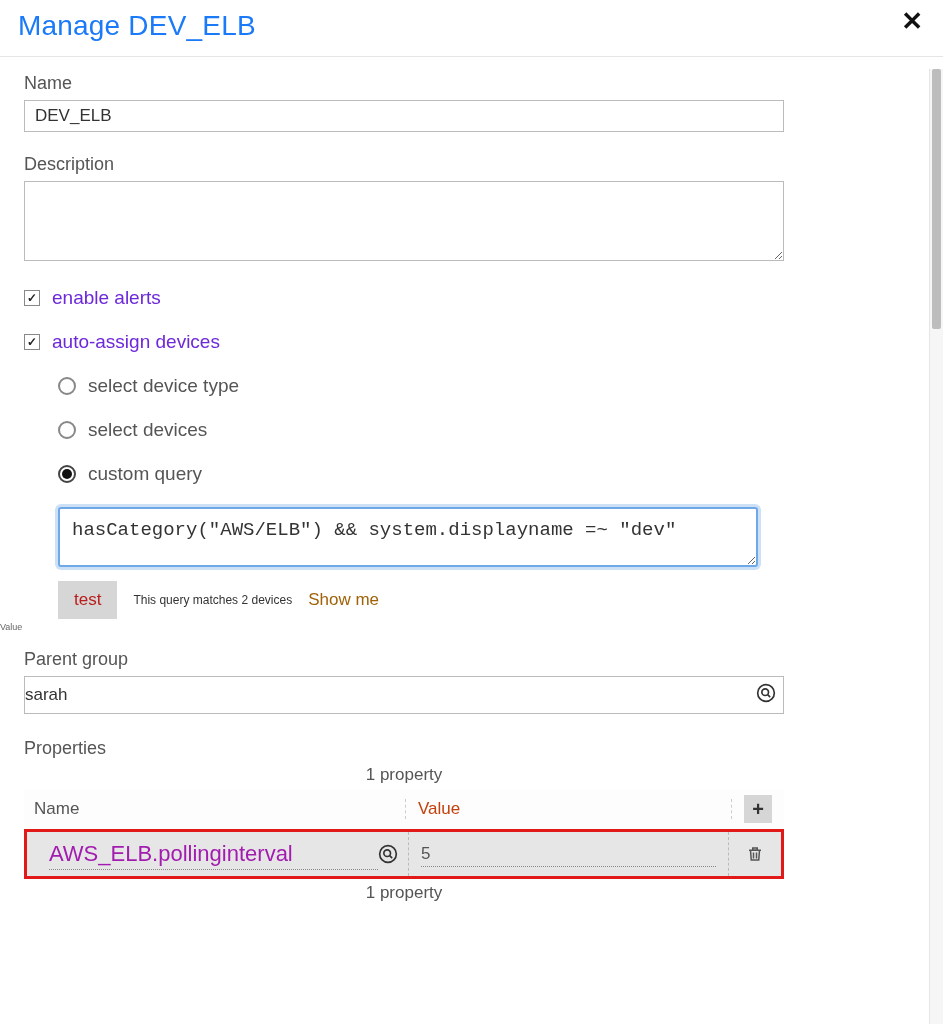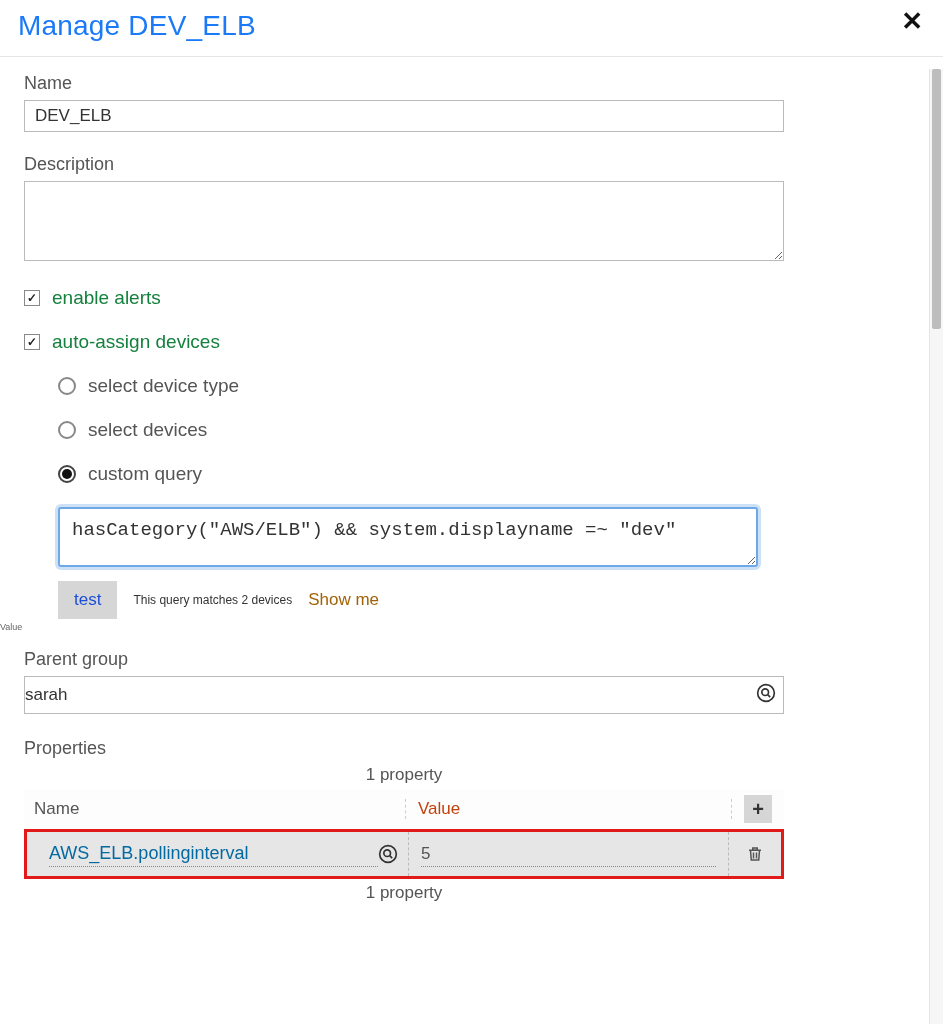--- a/index.html
+++ b/index.html
@@ -97,21 +97,21 @@
   align-items: center;
   justify-content: center;
   font-size: 12px;
   line-height: 1;
 }
 .checkbox.checked::after {
   content: "✓";
   color: #222;
   font-weight: 700;
 }
-.checkbox-label { font-size: 19px; color: #15803d; }
+.checkbox-label { font-size: 19px; color: #6d28d9; }
 .radio-group { margin-left: 34px; }
 .radio-row {
   display: flex;
   align-items: center;
   margin-bottom: 22px;
 }
 .radio {
   width: 18px;
   height: 18px;
   border: 2px solid #888;
@@ -149,21 +149,21 @@
   align-items: center;
   gap: 16px;
   margin-bottom: 30px;
   margin-top: 10px;
 }
 .test-btn {
   background: #d6d6d6;
   border: none;
   padding: 9px 16px;
   font-size: 17px;
-  color: #1d4ed8;
+  color: #b91c1c;
   cursor: pointer;
 }
 .test-result { font-size: 12px; color: #333; text-align: center; }
 .show-me { color: #a16207; font-size: 17px; cursor: pointer; }
 .parent-wrap { position: relative; width: 760px; }
 .parent-input {
   width: 100%;
   height: 38px;
   border: 1px solid #bbb;
   padding: 6px 0;
@@ -224,22 +224,22 @@
 .cell-name {
   width: 382px;
   padding: 0 10px 0 22px;
   display:flex;
   align-items:center;
   justify-content: space-between;
   border-right: 1px dashed #bbb;
   height: 100%;
 }
 .cell-name-text {
-  font-size: 18px;
-  color: #0369a1;
+  font-size: 22px;
+  color: #a21caf;
   border-bottom: 1px dotted #888;
   flex: 1;
   padding: 2px 0;
 }
 .cell-value {
   flex:1;
   padding: 0 12px;
   border-right: 1px dashed #bbb;
   height:100%;
   display:flex;

